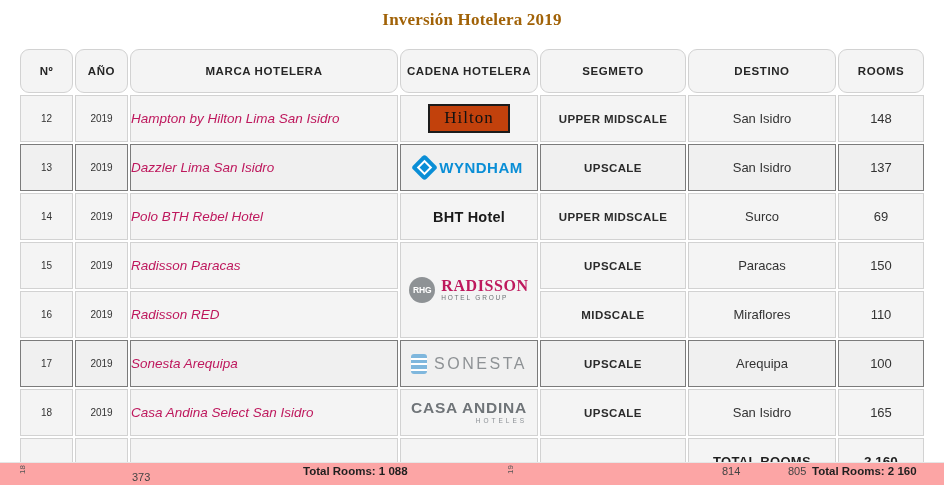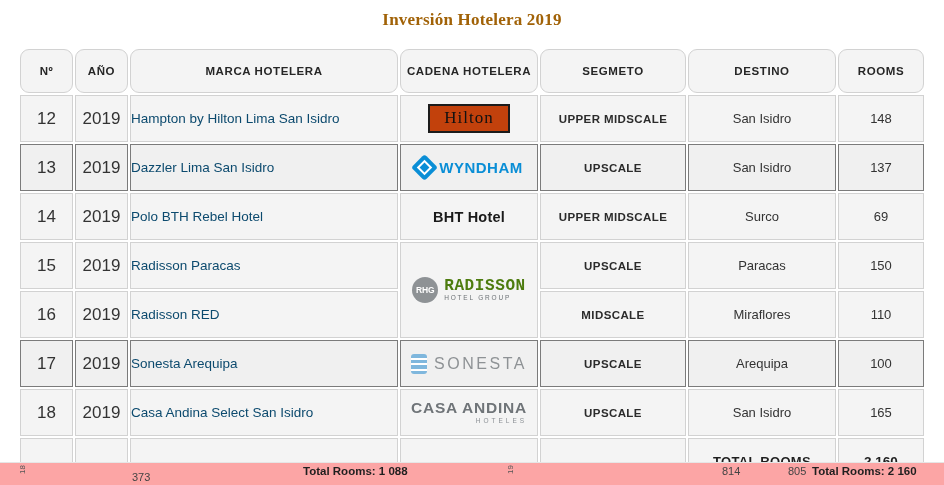--- a/index.html
+++ b/index.html
@@ -65,38 +65,39 @@
     background: #f0f0f0;
   }
   td.col-num { width: 42px; }
   td.col-year { width: 82px; }
   td.col-brand {
     width: 266px;
     text-align: left;
     padding-left: 12px;
     font-family: "Liberation Serif", serif;
     font-size: 13.5px;
-    color: #0c4a6e;
+    color: #be185d;
+    font-style: italic;
   }
   th.col-brand { width: 266px; }
   td.col-chain { width: 136px; }
   th.col-chain { width: 136px; }
   td.col-seg {
     width: 144px;
     font-weight: bold;
     font-size: 11.5px;
     letter-spacing: 0.4px;
     color: #2b2b2b;
   }
   th.col-seg { width: 144px; }
   td.col-dest { width: 146px; font-size: 13px; }
   th.col-dest { width: 146px; }
   td.col-rooms { width: 84px; font-size: 13px; }
   th.col-rooms { width: 84px; }
-  td.col-num, td.col-year { font-size: 17px; }
+  td.col-num, td.col-year { font-size: 10px; }
 
   tr.total-row td { height: 45px; background: #f4f4f4; }
   tr.total-row td.total-label {
     font-weight: bold;
     font-size: 13px;
     color: #1f1f1f;
     letter-spacing: 0.3px;
   }
   tr.total-row td.total-value {
     font-weight: bold;
@@ -159,24 +160,24 @@
     background: #8e9295;
     color: #ffffff;
     font-family: "Liberation Sans", sans-serif;
     font-size: 8.5px;
     font-weight: bold;
     display: flex; align-items: center; justify-content: center;
     letter-spacing: -0.2px;
   }
   .rad-texts { text-align: left; line-height: 1.05; }
   .rad-main {
-    font-family: Liberation Mono, monospace;
+    font-family: Liberation Serif, serif;
     font-weight: bold;
     font-size: 16px;
-    color: #4d7c0f;
+    color: #be185d;
     letter-spacing: 0.6px;
   }
   .rad-sub {
     font-family: "Liberation Sans", sans-serif;
     font-size: 6.5px;
     color: #6d7276;
     letter-spacing: 1.8px;
     margin-top: 1px;
   }
   .logo-sonesta { display: flex; align-items: center; gap: 7px; }

